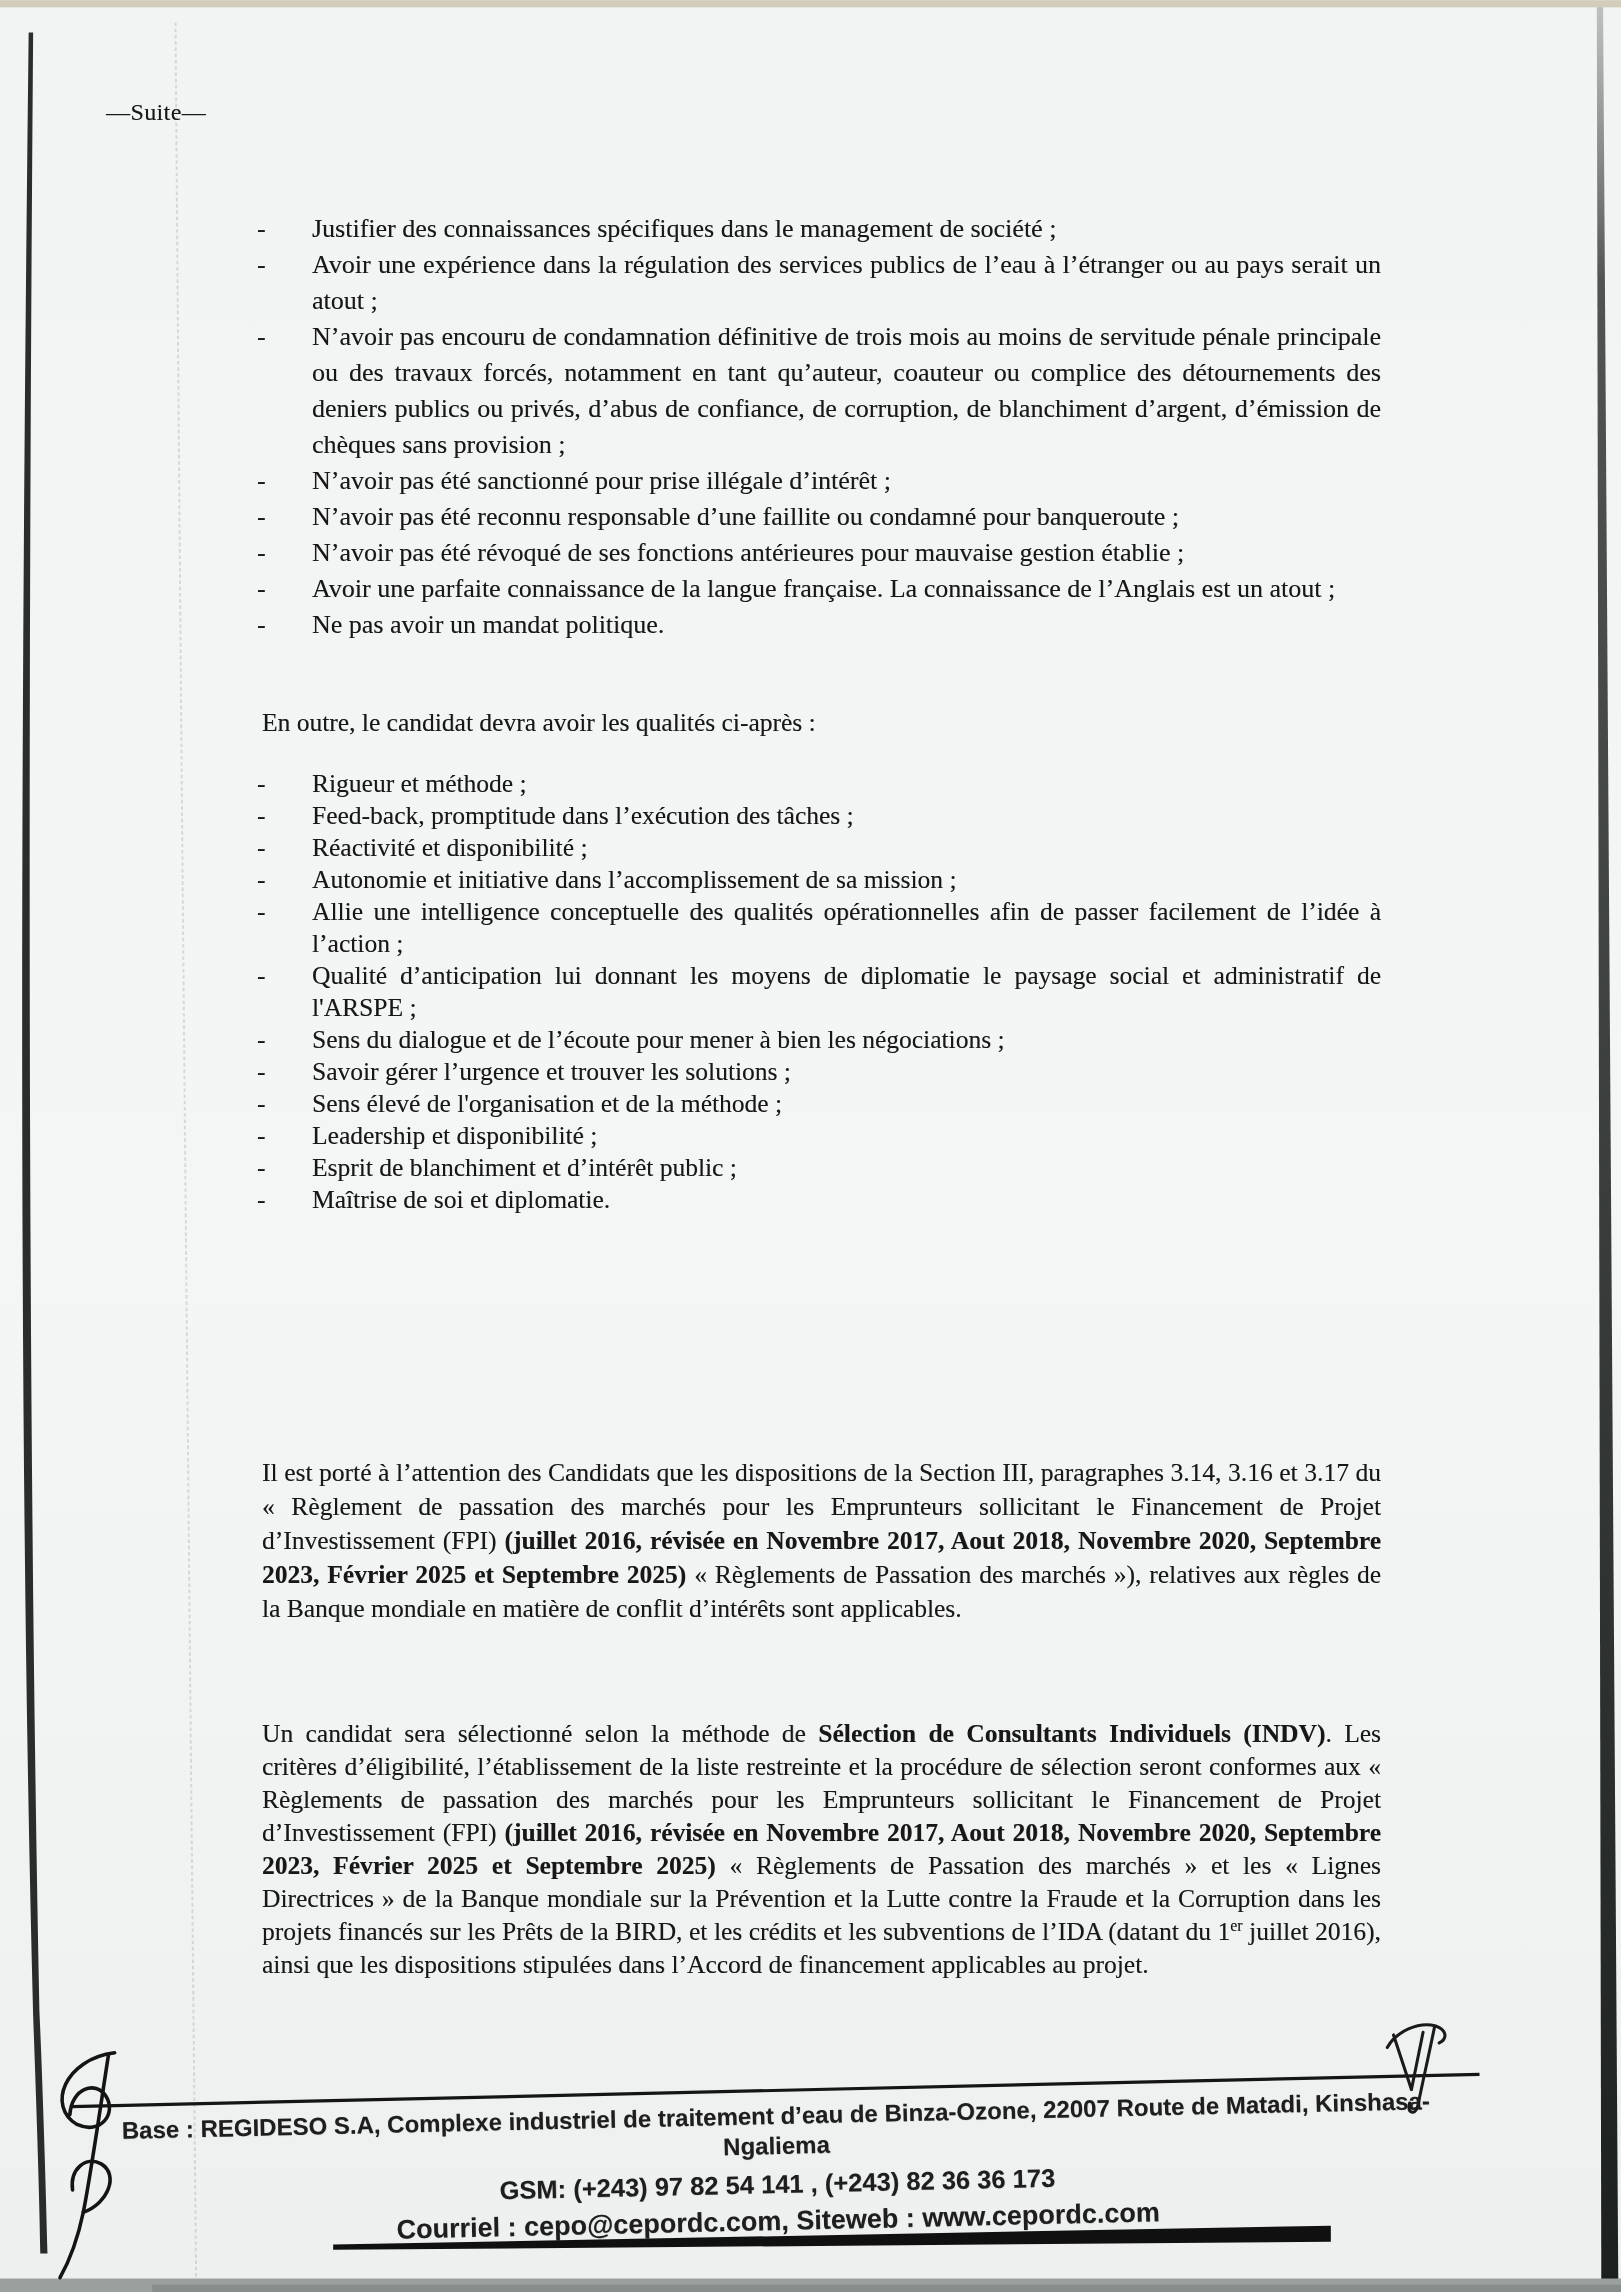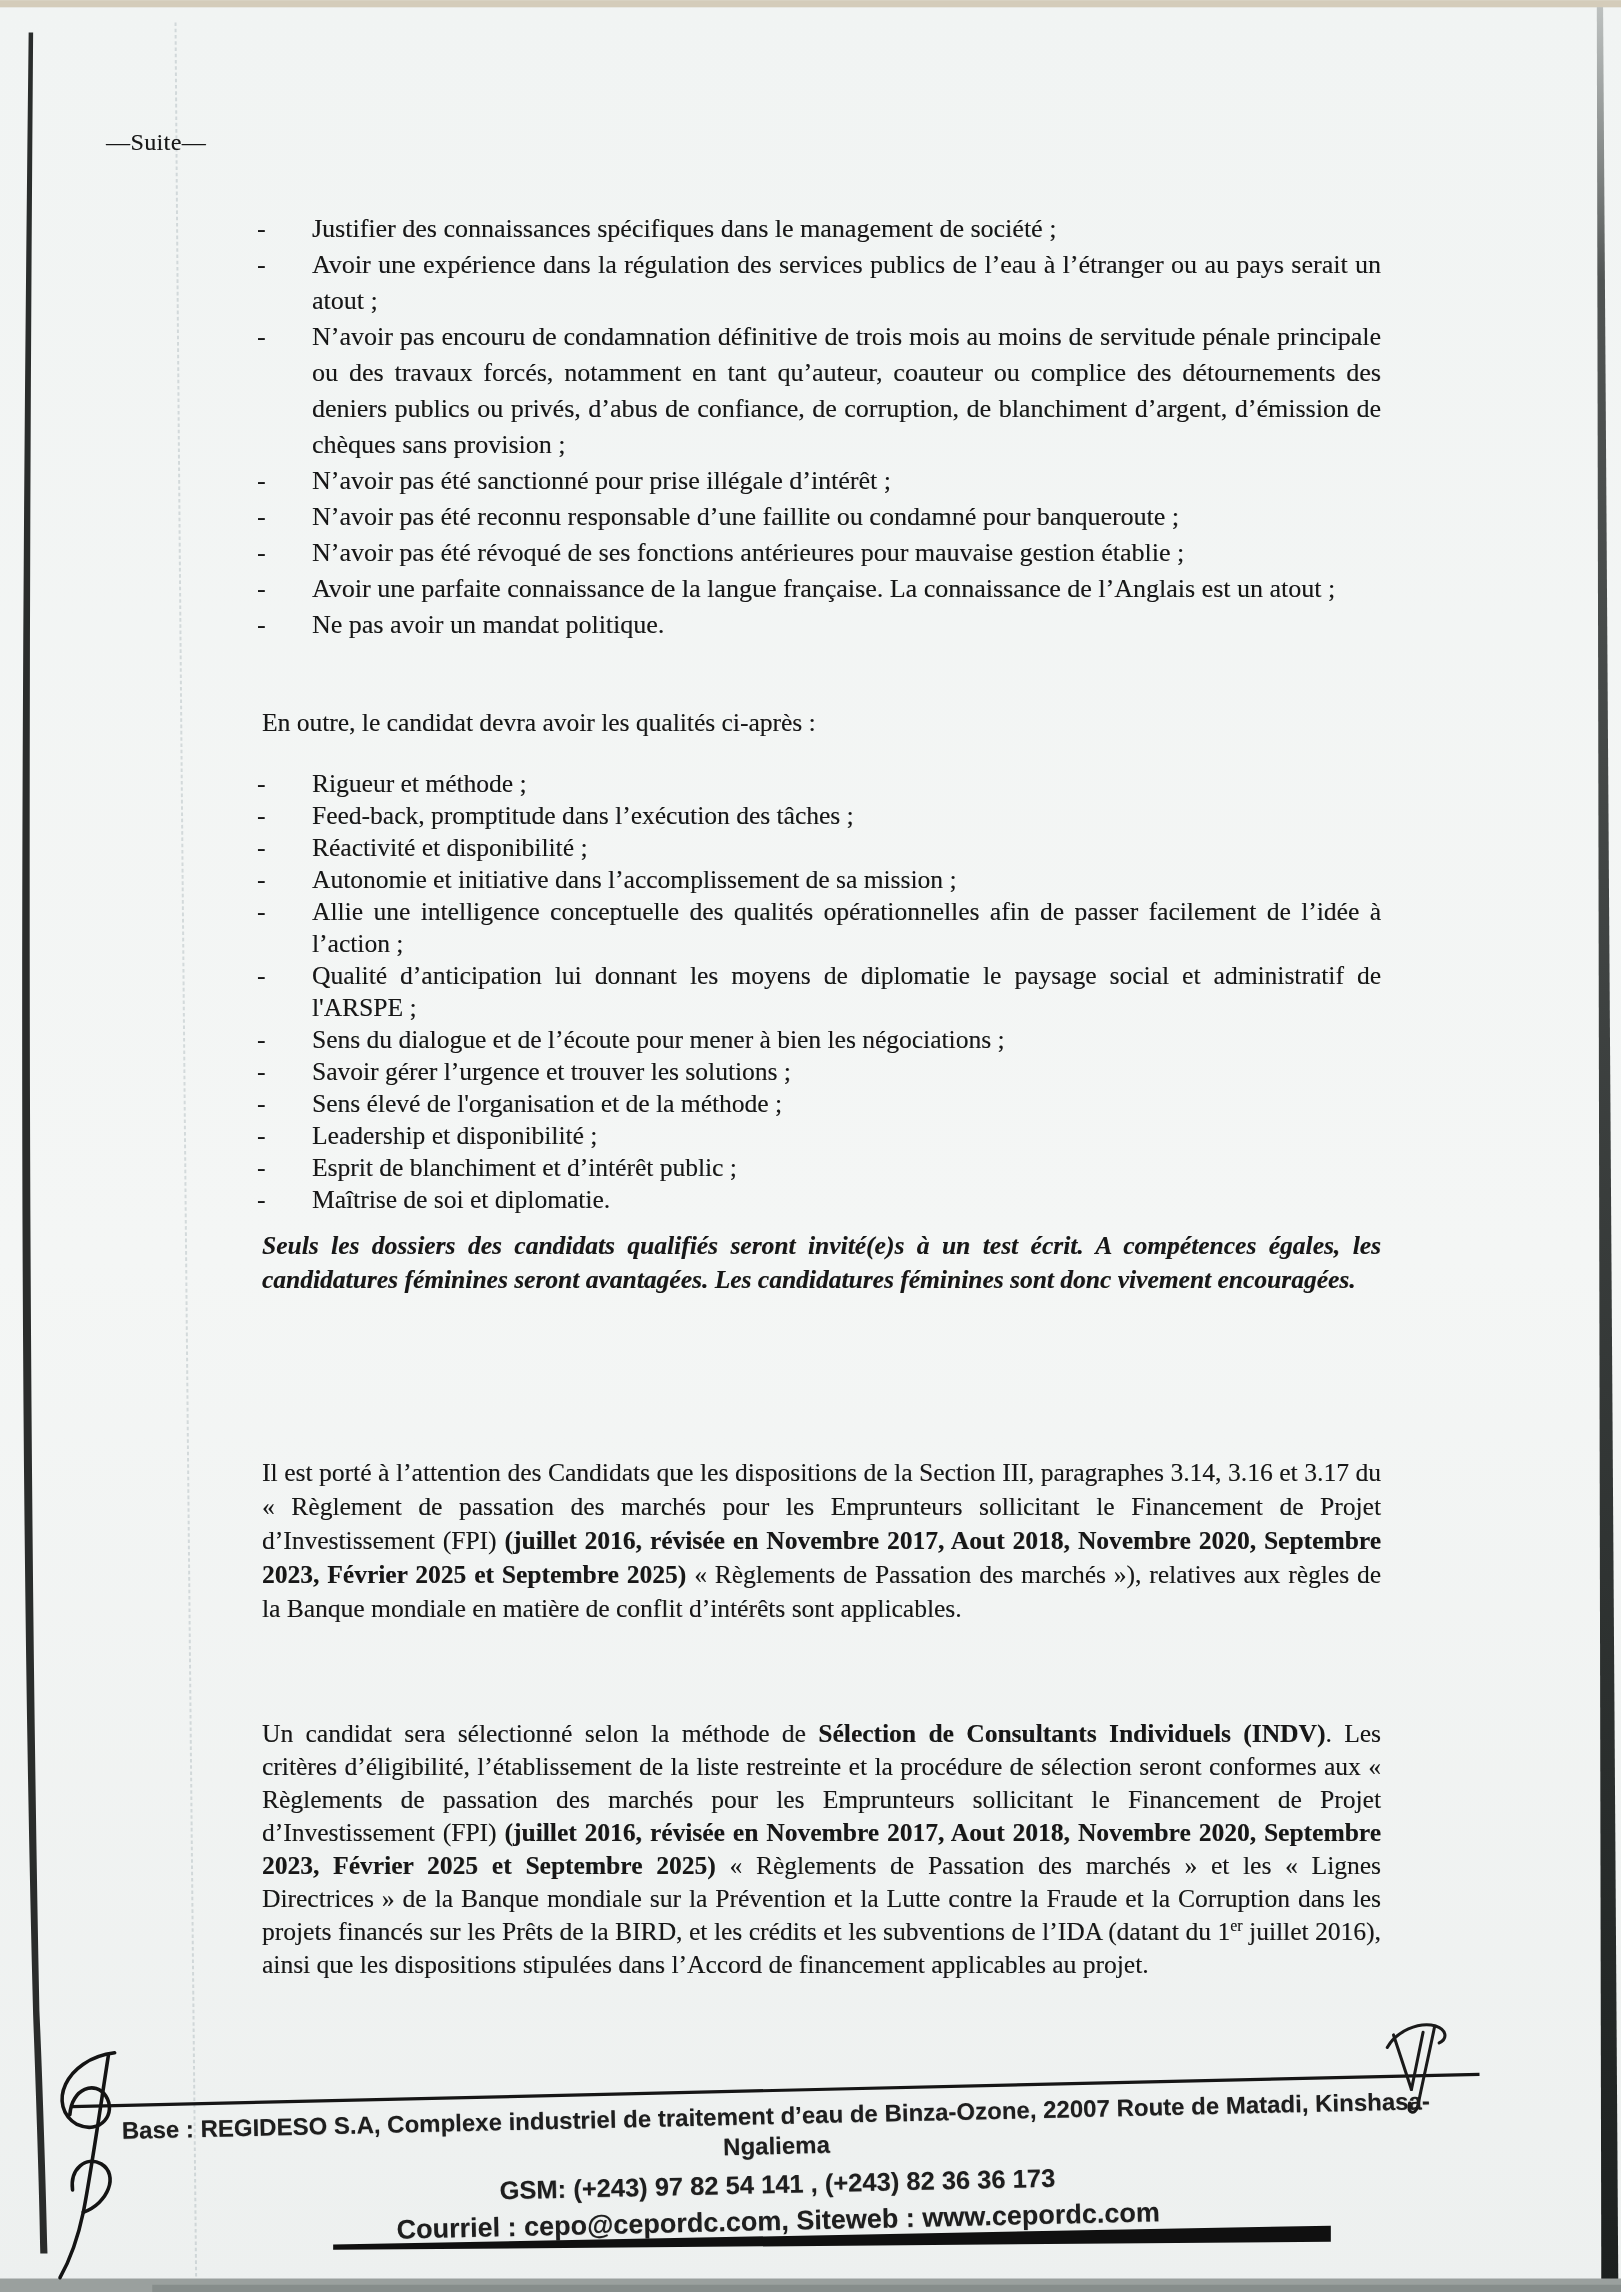--- a/index.html
+++ b/index.html
@@ -4,21 +4,21 @@
 <style>
   html,body { margin:0; padding:0; background:#c8ccca; }
   .page {
     position:relative; width:1621px; height:2293px; overflow:hidden;
     background:linear-gradient(180deg,#f1f4f3 0%,#f4f6f5 55%,#edf0ef 100%);
     font-family:"Liberation Serif", serif; color:#171717;
     text-shadow:0.3px 0.3px 0.6px rgba(25,25,25,0.40);
   }
   .artifacts { position:absolute; left:0; top:0; width:1621px; height:2293px; pointer-events:none; }
 
-  .suite { position:absolute; left:106px; top:99px; font-size:24px; letter-spacing:0.4px;margin-top:30px; }
+  .suite { position:absolute; left:106px; top:99px; font-size:24px; letter-spacing:0.4px; }
 
   .blist { position:absolute; left:257px; width:1124px; }
   .blist .li { display:flex; }
   .blist .dash { width:55px; flex:none; }
   .blist .t { flex:1; text-align:justify; }
   #req  { top:211px; font-size:26px;   line-height:36px; }
   #qual { top:768px; font-size:25.5px; line-height:32px; }
 
   .para { position:absolute; left:262px; width:1119px; text-align:justify; }
   #enoutre { top:706px;  font-size:25.5px; line-height:34px; }
@@ -165,21 +165,20 @@
     <div class="li">
         <span class="dash">-</span>
         <span class="t">Esprit de blanchiment et d’intérêt public ;</span>
       </div>
     <div class="li">
         <span class="dash">-</span>
         <span class="t">Maîtrise de soi et diplomatie.</span>
       </div>
   </div>
 
-  <div id="note1" class="para">Seuls les dossiers des candidats qualifiés seront invité(e)s à un test écrit. A compétences égales, les candidatures féminines seront avantagées. Les candidatures féminines sont donc vivement encouragées.</div>
 
   <div id="p3" class="para"><span>Il est porté à l’attention des Candidats que les dispositions de la Section III, paragraphes 3.14, 3.16 et 3.17 du « Règlement de passation des marchés pour les Emprunteurs sollicitant le Financement de Projet d’Investissement (FPI) </span><span class="b">(juillet 2016, révisée en Novembre 2017, Aout 2018, Novembre 2020, Septembre 2023, Février 2025 et Septembre 2025)</span><span> « Règlements de Passation des marchés »), relatives aux règles de la Banque mondiale en matière de conflit d’intérêts sont applicables.</span></div>
 
   <div id="p4" class="para"><span>Un candidat sera sélectionné selon la méthode de </span><span class="b">Sélection de Consultants Individuels (INDV)</span><span>. Les critères d’éligibilité, l’établissement de la liste restreinte et la procédure de sélection seront conformes aux « Règlements de passation des marchés pour les Emprunteurs sollicitant le Financement de Projet d’Investissement (FPI) </span><span class="b">(juillet 2016, révisée en Novembre 2017, Aout 2018, Novembre 2020, Septembre 2023, Février 2025 et Septembre 2025)</span><span> « Règlements de Passation des marchés » et les « Lignes Directrices »  de la Banque mondiale sur la Prévention et la Lutte contre la Fraude et la Corruption dans les projets financés sur les Prêts de la BIRD, et les crédits et les subventions de l’IDA (datant du 1</span><sup>er</sup><span> juillet 2016), ainsi que les dispositions stipulées dans l’Accord de financement applicables au projet.</span></div>
 
   <div class="footer">
     <div class="f1">Base : REGIDESO S.A, Complexe industriel de traitement d’eau de Binza-Ozone, 22007 Route de Matadi, Kinshasa-Ngaliema</div>
     <div class="f2">GSM: (+243) 97 82 54 141 , (+243) 82 36 36 173</div>
     <div class="f3">Courriel : cepo@cepordc.com, Siteweb : www.cepordc.com</div>
   </div>

